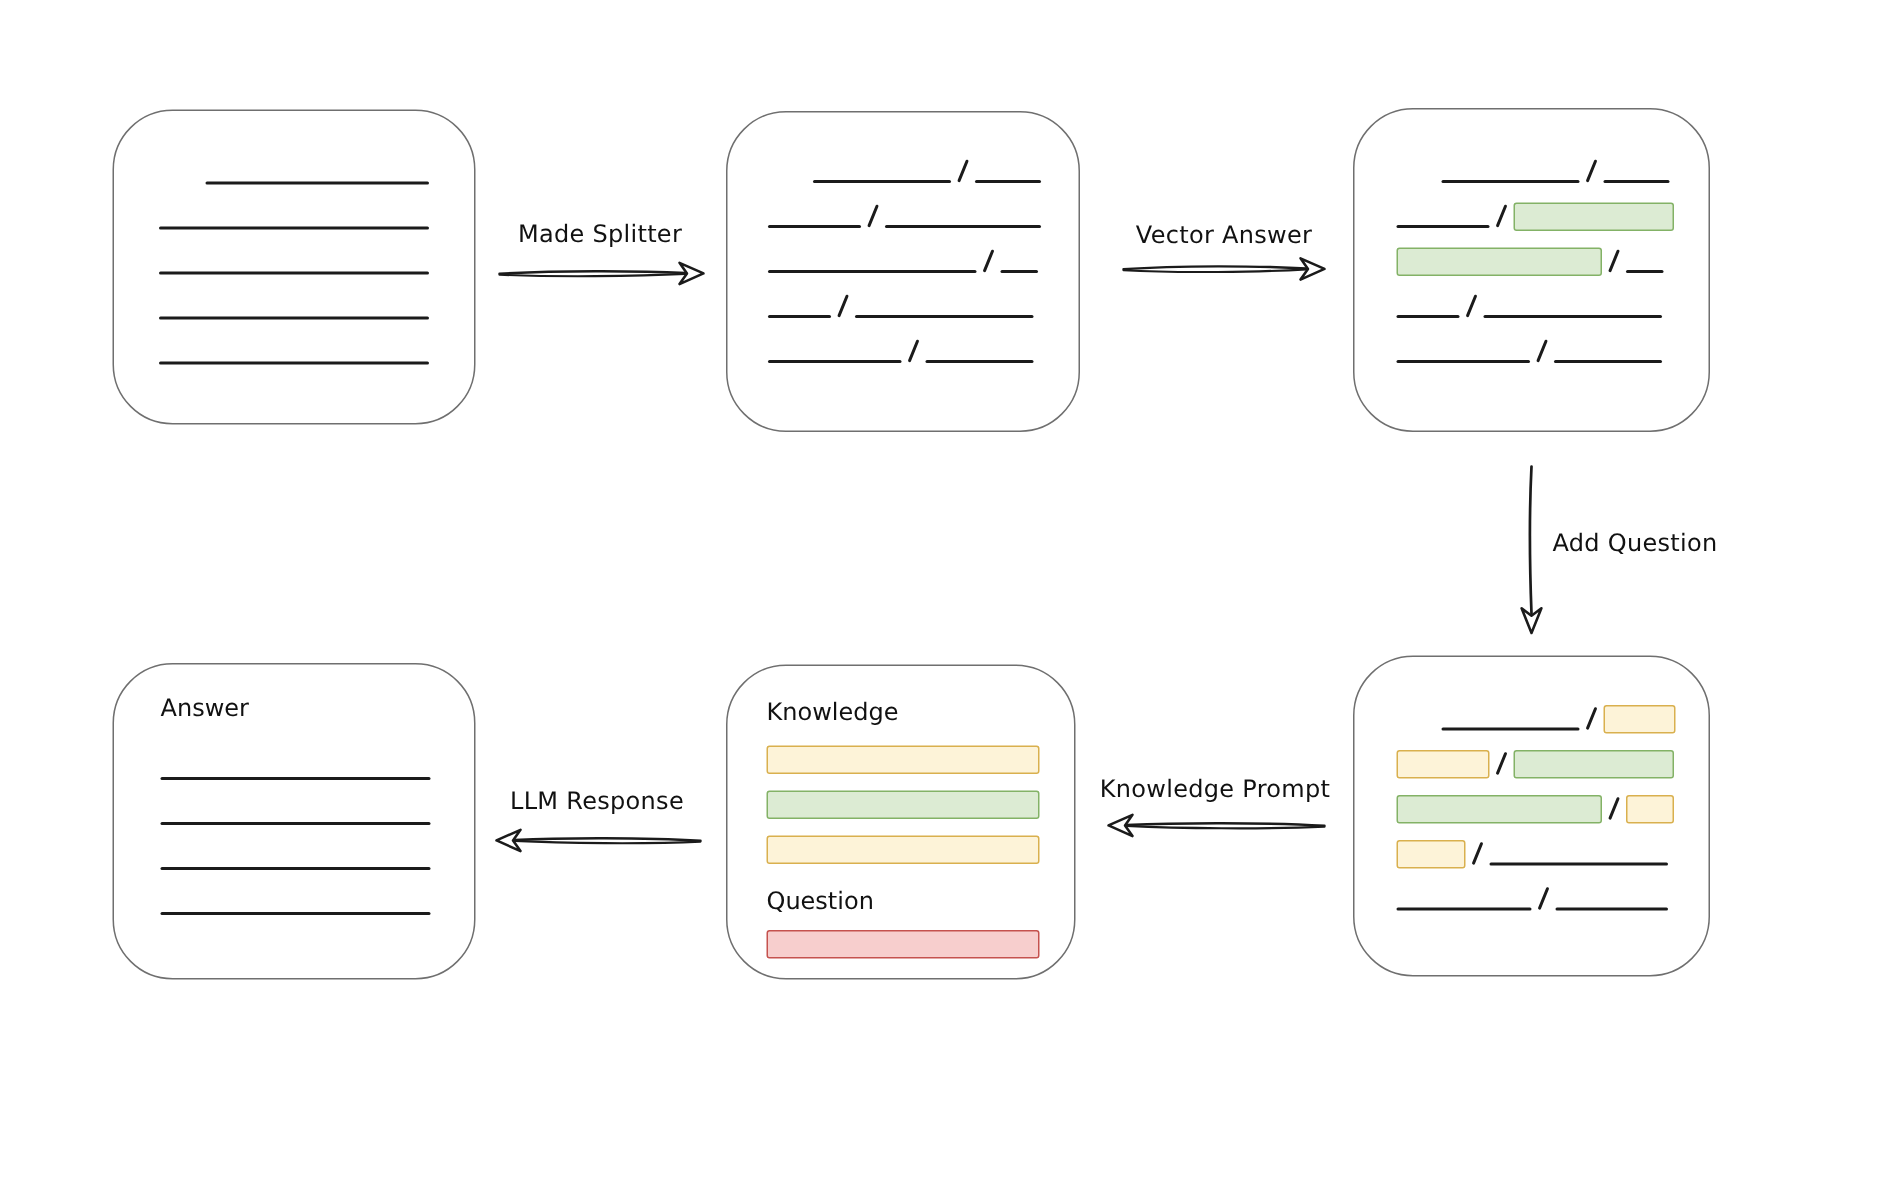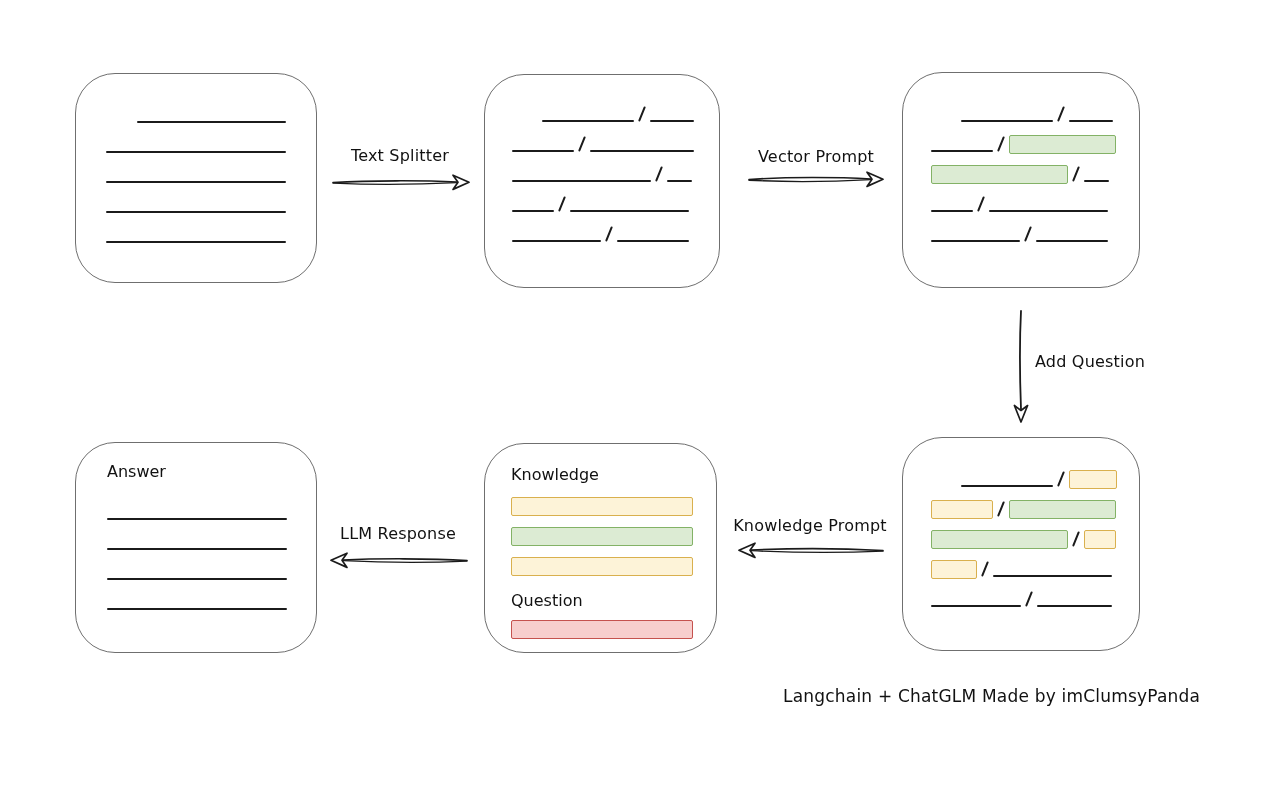--- a/index.html
+++ b/index.html
@@ -191,28 +191,28 @@
         <div class="bar bar-yellow"></div>
         <div class="bar bar-green"></div>
         <div class="bar bar-yellow"></div>
       </div>
     <div class="box-title" id="question-title">Question</div>
     <div id="question-bars">
         <div class="bar bar-red"></div>
       </div>
   </div>
 
-  <div class="arrow-label" style="left:320px;top:146px;width:160px;">Text Splitter</div>
+  <div class="arrow-label" style="left:320px;top:146px;width:160px;">Made Splitter</div>
   <svg class="arrow" style="left:330px;top:170px;" width="142" height="24" viewBox="0 0 142 24">
     <path d="M3,12.5 C40,10.3 95,10.4 127,12" fill="none" stroke="#1b1b1b" stroke-width="1.6" stroke-linecap="round"></path>
     <path d="M3,13.1 C40,14.8 95,14.2 127,12.6" fill="none" stroke="#1b1b1b" stroke-width="1.4" stroke-linecap="round"></path>
     <path d="M123,5.2 L139,12.3 L123,19.4 L128,12.3 Z" fill="#ffffff" stroke="#1b1b1b" stroke-width="1.7" stroke-linejoin="round"></path>
   </svg>
 
-  <div class="arrow-label" style="left:736px;top:147px;width:160px;">Vector Prompt</div>
+  <div class="arrow-label" style="left:736px;top:147px;width:160px;">Vector Answer</div>
   <svg class="arrow" style="left:746px;top:167px;" width="140" height="24" viewBox="0 0 140 24">
     <path d="M3,12.5 C40,9.8 93,10.2 125,12" fill="none" stroke="#1b1b1b" stroke-width="1.6" stroke-linecap="round"></path>
     <path d="M3,13.2 C40,15.2 93,14.4 125,12.6" fill="none" stroke="#1b1b1b" stroke-width="1.4" stroke-linecap="round"></path>
     <path d="M121,5.2 L137,12.3 L121,19.4 L126,12.3 Z" fill="#ffffff" stroke="#1b1b1b" stroke-width="1.7" stroke-linejoin="round"></path>
   </svg>
 
   <div class="arrow-label" style="left:1035px;top:352px;text-align:left;">Add Question</div>
   <svg class="arrow" style="left:1010px;top:308px;" width="22" height="118" viewBox="0 0 22 118">
     <path d="M11,3 C9.4,35 9.8,70 11,101" fill="none" stroke="#1b1b1b" stroke-width="1.8" stroke-linecap="round"></path>
     <path d="M4.4,97.5 L11,114 L17.6,97.5 L11,102.5 Z" fill="#ffffff" stroke="#1b1b1b" stroke-width="1.7" stroke-linejoin="round"></path>
@@ -225,15 +225,14 @@
     <path d="M131,5.2 L147,12.3 L131,19.4 L136,12.3 Z" fill="#ffffff" stroke="#1b1b1b" stroke-width="1.7" stroke-linejoin="round"></path>
   </svg>
 
   <div class="arrow-label" style="left:318px;top:524px;width:160px;text-align:center;">LLM Response</div>
   <svg class="arrow" style="left:328px;top:548px;transform:scaleX(-1);" width="142" height="24" viewBox="0 0 142 24">
     <path d="M3,12.5 C40,10.3 95,10.4 127,12" fill="none" stroke="#1b1b1b" stroke-width="1.6" stroke-linecap="round"></path>
     <path d="M3,13.1 C40,14.8 95,14.2 127,12.6" fill="none" stroke="#1b1b1b" stroke-width="1.4" stroke-linecap="round"></path>
     <path d="M123,5.2 L139,12.3 L123,19.4 L128,12.3 Z" fill="#ffffff" stroke="#1b1b1b" stroke-width="1.7" stroke-linejoin="round"></path>
   </svg>
 
-  <div class="caption">Langchain + ChatGLM Made by imClumsyPanda</div>
 
 </div>
 
 </body></html>

